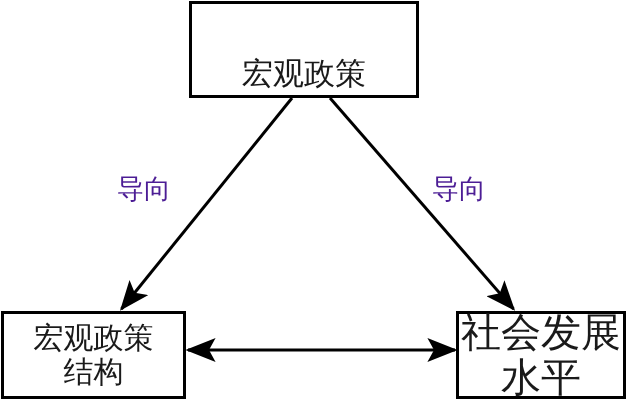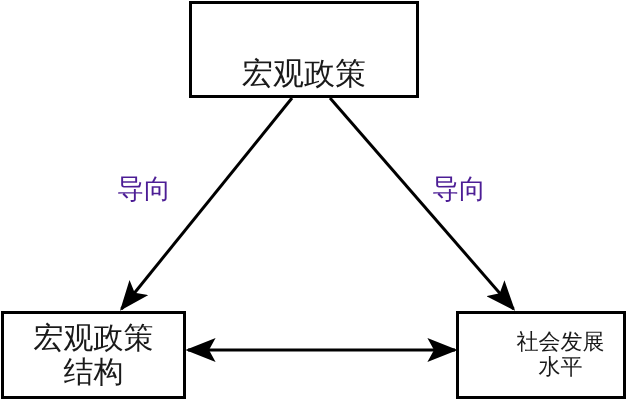--- a/index.html
+++ b/index.html
@@ -49,21 +49,21 @@
     width: 185px;
     height: 88px;
   }
   #node-structure .node-label { font-size: 30px; }
   #node-society {
     left: 456px;
     top: 311px;
     width: 170px;
     height: 88px;
   }
-  #node-society .node-label { font-size: 22px; margin-left: 39px; }
+  #node-society .node-label { font-size: 40px; }
 
   #edge-layer {
     position: absolute;
     left: 0;
     top: 0;
     width: 635px;
     height: 407px;
     z-index: 1;
   }
 

